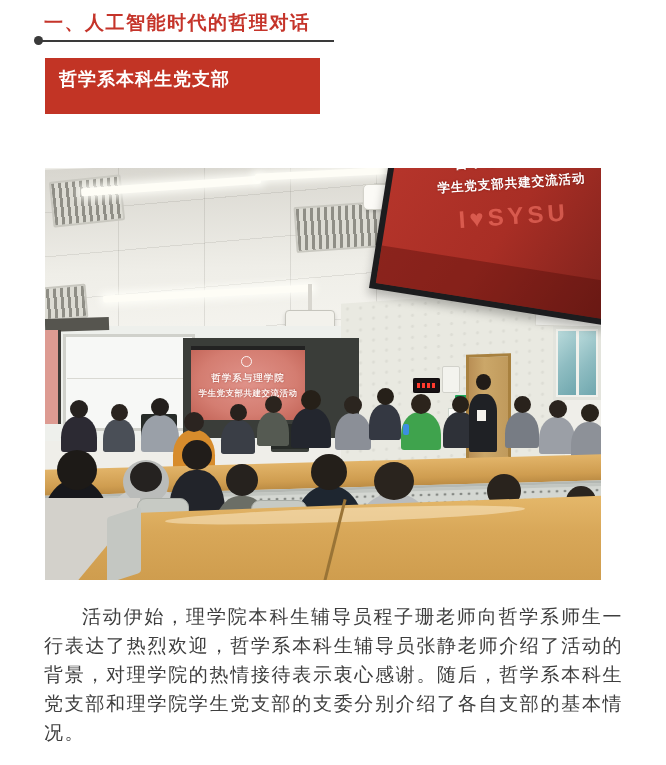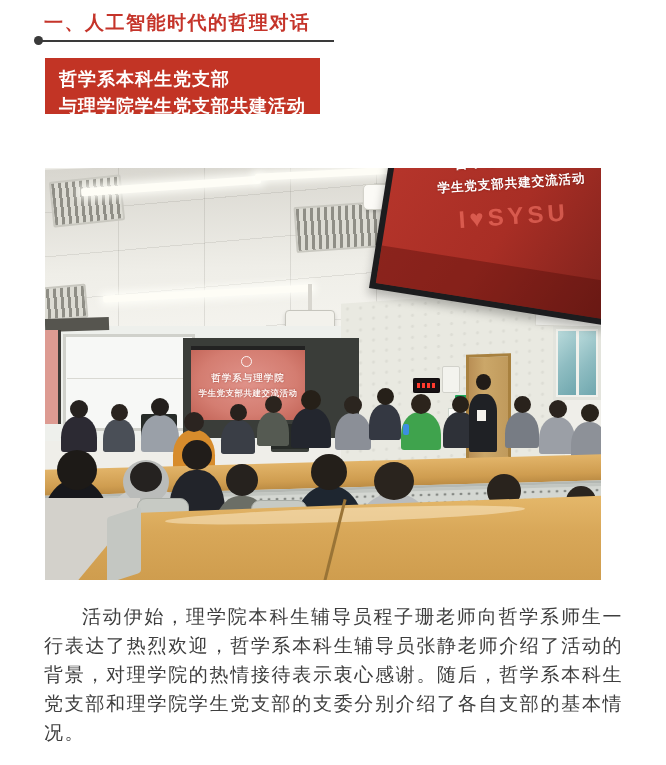--- a/index.html
+++ b/index.html
@@ -96,21 +96,20 @@
 </style>
 </head>
 <body>
 
 <div class="abs h-title">一、人工智能时代的哲理对话</div>
 <div class="abs h-rule"></div>
 <div class="abs h-dot"></div>
 
 <div class="abs banner">
   <div>哲学系本科生党支部</div>
-  <div>与理学院学生党支部共建活动</div>
 </div>
 
 <div class="abs photo">
 
   <div class="abs ceiling">
     <div class="abs ceilgrid"></div>
   </div>
   <div class="abs vent" style="left:6px;top:10px;width:68px;height:42px;transform:rotate(-6deg);"></div>
   <div class="abs vent" style="left:250px;top:36px;width:84px;height:42px;transform:rotate(-4deg);"></div>
   <div class="abs vent" style="left:188px;top:196px;width:66px;height:26px;transform:rotate(-3deg);"></div>

